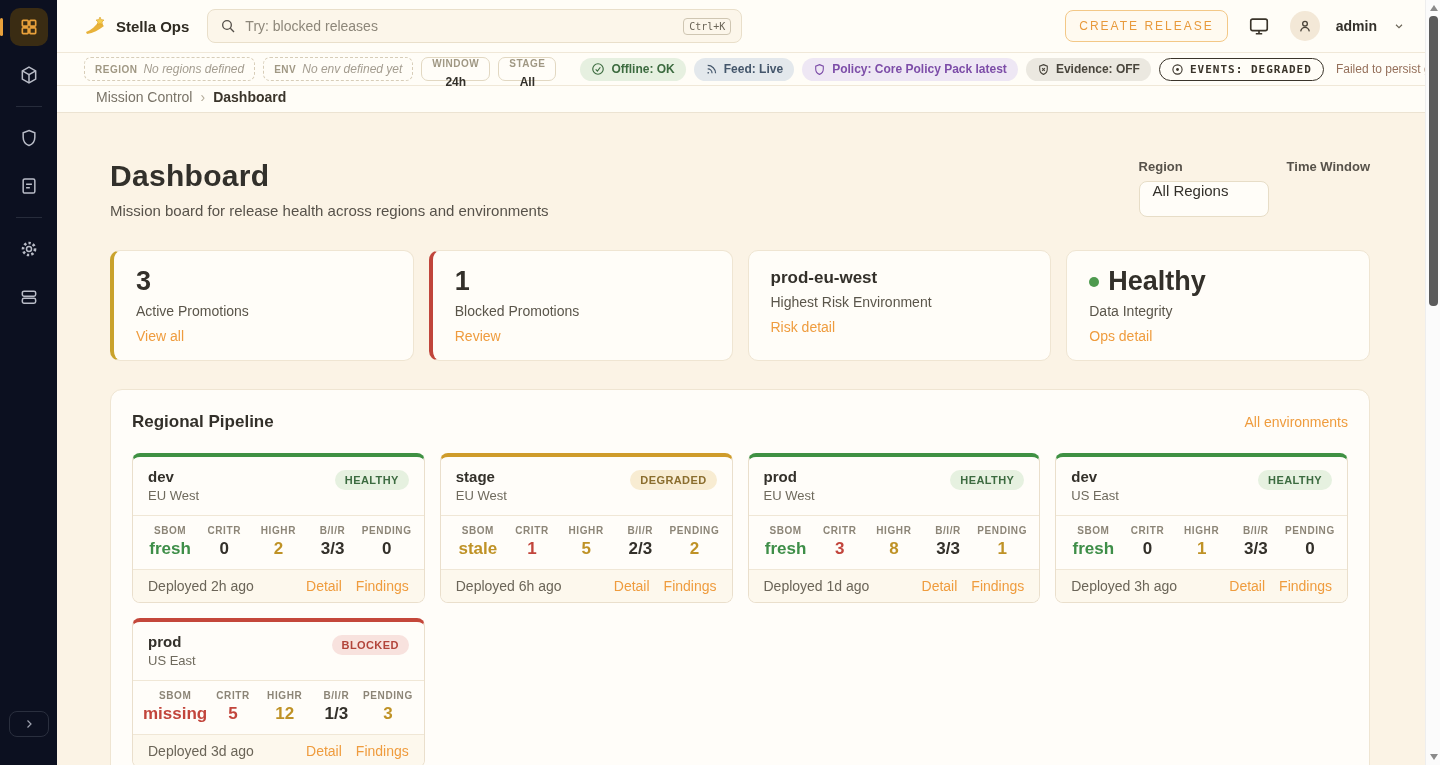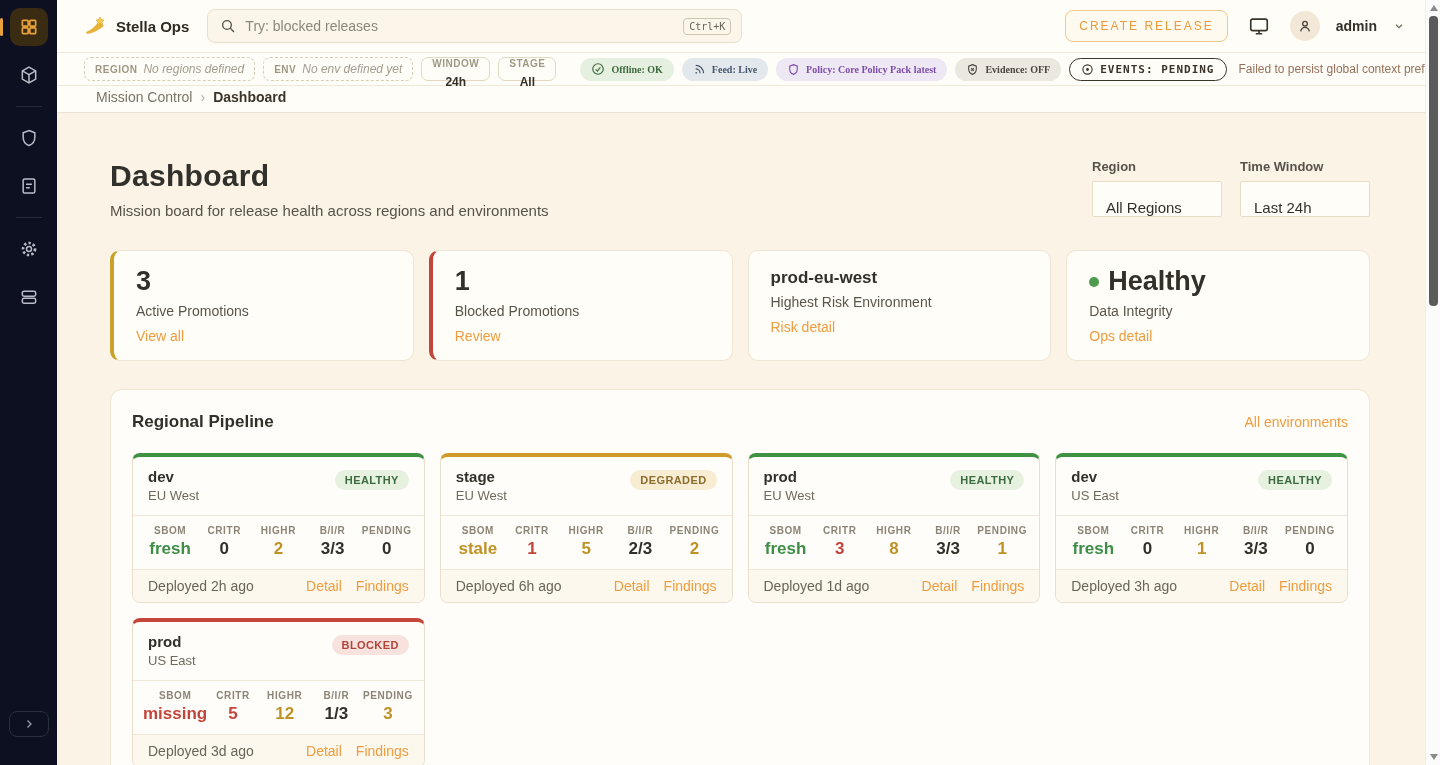--- a/index.html
+++ b/index.html
@@ -36,21 +36,21 @@
   
   .filterbar { height:33px; background:#fffdf7; border-bottom:1px solid #f0e8d8; display:flex; align-items:center; gap:8px; padding:0 16px 0 27px; flex-shrink:0; white-space:nowrap; }
   .chip { height:24px; display:inline-flex; align-items:center; gap:6px; padding:0 10px; border-radius:7px; font-size:11px; cursor:pointer; }
   .chip-dashed { border:1px dashed #d7cdb8; }
   .chip-solid { border:1px solid #e2d8c2; background:#fffdf8;flex-direction:column; }
   .chip-label { font-size:10px; font-weight:bold; letter-spacing:0.5px; color:#a09884; }
   .chip-empty { font-style:italic; color:#a49d90; font-size:12px; }
   .chip-val { font-weight:bold; color:#33302a; font-size:12px; }
   .chip-chev { color:#9a9386; display:flex; }
   .vdiv { width:1px; height:18px; background:#e5dcc8; margin:0 4px; }
-  .pill { height:23px; display:inline-flex; align-items:center; gap:6px; padding:0 11px; border-radius:12px; font-size:10px; font-weight:bold;font-family:Liberation Serif, serif; }
+  .pill { height:23px; display:inline-flex; align-items:center; gap:6px; padding:0 11px; border-radius:12px; font-size:12px; font-weight:bold; }
   .pill-ok { background:#e6f0e0; color:#3c6b3f; }
   .pill-feed { background:#e3e8ec; color:#44566b; }
   .pill-policy { background:#eee7f4; color:#7d4da8; }
   .pill-evid { background:#ebe8e0; color:#49453c; }
   .pill-events { background:transparent; border:1.5px solid #3a342a; color:#3a342a; font-family:"DejaVu Sans Mono",monospace; font-size:11px; letter-spacing:1px; border-radius:13px; cursor:pointer; }
   .err-msg { font-size:12px; color:#95705b; margin-left:4px; }
 
   
   .crumbs { height:27px; background:#fffdf7; border-bottom:1px solid #ece3d2; display:flex; align-items:center; gap:8px; padding:0 0 4px 39px; flex-shrink:0; font-size:14px; }
   .crumb-parent { color:#7a7468; cursor:pointer; }
@@ -58,21 +58,21 @@
   .crumb-current { color:#3a342a; font-weight:bold; }
 
   
   .content { flex:1; background:#fbf3e5; padding:46px 55px 0 53px; overflow:hidden; }
   .page-head { display:flex; justify-content:space-between; align-items:flex-start; }
   .page-title { font-size:30px; font-weight:bold; color:#32302b; letter-spacing:0.3px; }
   .page-sub { font-size:15px; color:#57524a; margin-top:9px; }
   .selects { display:flex; gap:18px; }
   .sel-group { display:flex; flex-direction:column; }
   .sel-label { font-size:13px; font-weight:bold; color:#57524a; margin-bottom:7px; }
-  .sel-box { width:130px; height:36px; background:#fffdf8; border:1px solid #e7ddc7; border-radius:2px; display:flex; align-items:flex-end; padding:0 13px; font-size:15px; color:#33302a; cursor:pointer; }
+  .sel-box { width:130px; height:36px; background:#fffdf8; border:1px solid #e7ddc7; border-radius:8px; display:flex; align-items:flex-start; padding:0 13px; font-size:15px; color:#33302a; cursor:pointer; }
 
   .stat-row { margin-top:31px; display:grid; grid-template-columns:repeat(4,1fr); gap:15px; }
   .stat-card { background:#fffdf8; border:1px solid #efe5d2; border-radius:10px; padding:16px 22px 14px; height:111px; }
   .stat-card.acc-amber { border-left:4px solid #c9a22c; }
   .stat-card.acc-red { border-left:4px solid #c0453b; }
   .stat-val { font-size:27px; font-weight:bold; color:#33302a; line-height:1.1; }
   .stat-val.md { font-size:17px; padding-top:6px; }
   .stat-val-row { display:flex; align-items:center; gap:9px; }
   .dot-green { width:10px; height:10px; border-radius:50%; background:#4e9a4e; }
   .stat-label { font-size:14px; color:#5a554a; margin-top:6px; }
@@ -297,21 +297,21 @@
           </span>
         <span>Evidence: OFF</span>
       </span>
       <span class="pill pill-events">
         <span>
             <svg width="13" height="13" viewBox="0 0 24 24" fill="none" stroke="#3a342a" stroke-width="2">
               <circle cx="12" cy="12" r="8.5"></circle>
               <circle cx="12" cy="12" r="2.6" fill="#3a342a" stroke="none"></circle>
             </svg>
           </span>
-        <span>EVENTS: PENDING</span>
+        <span>EVENTS: DEGRADED</span>
       </span>
       <span class="err-msg">Failed to persist global context preferences.</span>
     </div>
 
     <div class="crumbs">
       <span class="crumb-parent">Mission Control</span>
       <span class="crumb-sep">›</span>
       <span class="crumb-current">Dashboard</span>
     </div>
 
@@ -323,23 +323,20 @@
         </div>
         <div class="selects">
           <div class="sel-group">
             <span class="sel-label">Region</span>
             <div class="sel-box">
                 <span>All Regions</span>
               </div>
           </div>
           <div class="sel-group">
             <span class="sel-label">Time Window</span>
-            <div class="sel-box">
-                <span>Last 24h</span>
-              </div>
           </div>
         </div>
       </div>
 
       <div class="stat-row">
         <div class="stat-card acc-amber">
           <div class="stat-val">3</div>
           <div class="stat-label">Active Promotions</div>
           <span class="stat-link">View all</span>
         </div>

